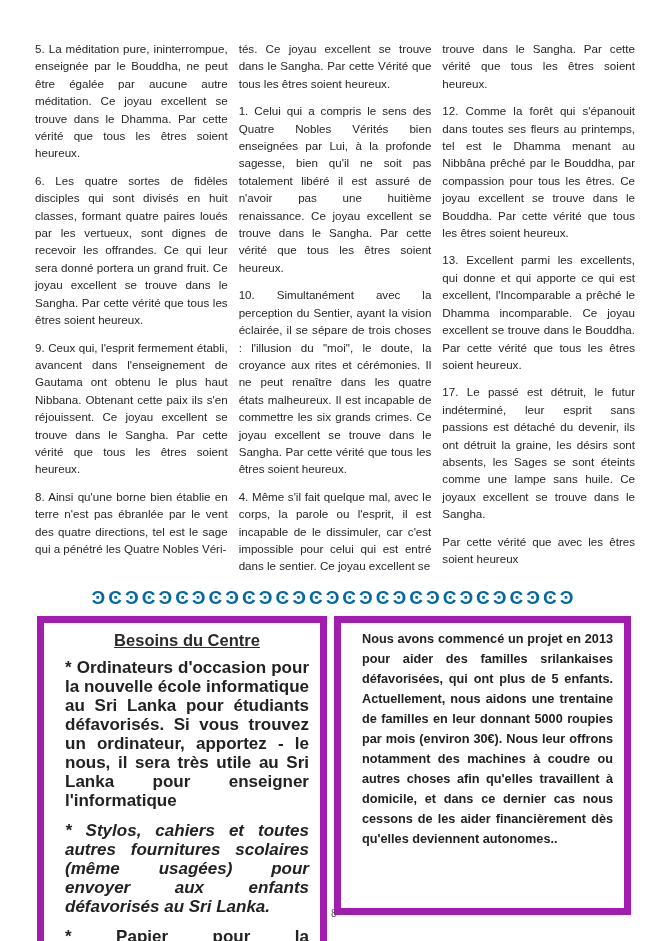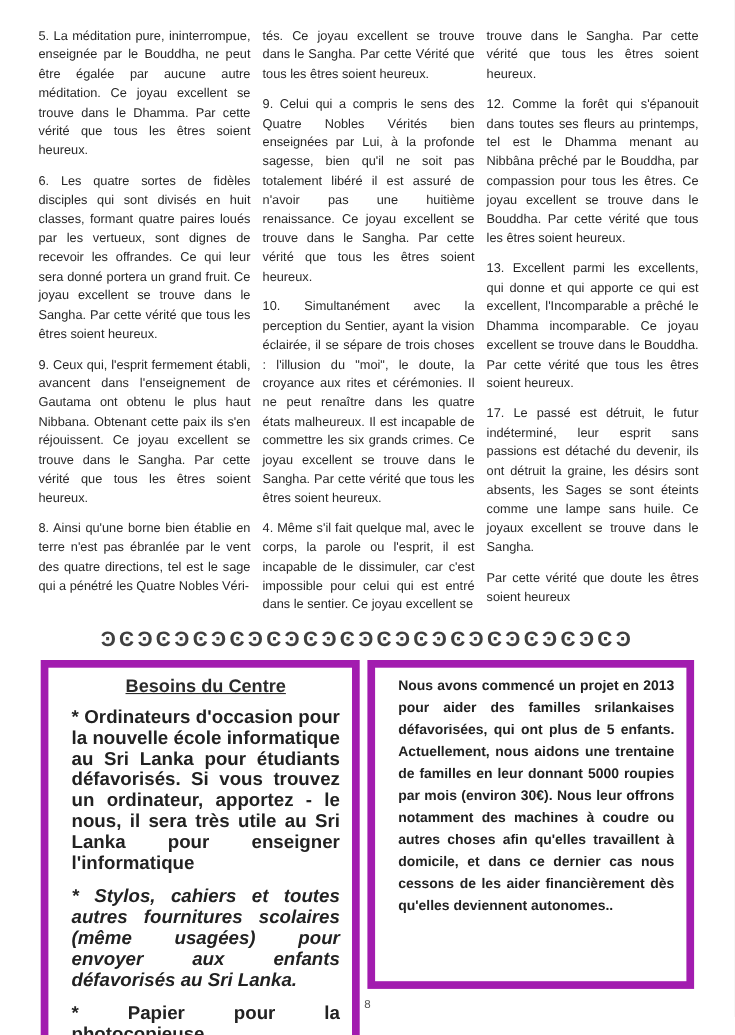--- a/index.html
+++ b/index.html
@@ -10,35 +10,35 @@
     background:#ffffff;
     font-family:"Liberation Sans", sans-serif;
     color:#222222;
     overflow:hidden;
     box-sizing:border-box;
   }
   
   .columns {
     display:flex;
     gap:11px;
-    padding:24px 33px 0 35px;
+    padding:40px 33px 0 35px;
   }
   .col {
     flex:1 1 0;
     text-align:justify;
     font-size:11.6px;
     line-height:17.4px;
     color:#262626;
   }
   .col p { margin:0 0 10px 0; }
   
   .divider {
     margin-top:2px;
     text-align:center;
-    color:#404040;
+    color:#0369a1;
     font-size:19px;
     letter-spacing:3px;
     line-height:22px;
     font-weight:bold;
     white-space:nowrap;
   }
   
   .boxes {
     display:flex;
     align-items:flex-start;
@@ -105,30 +105,30 @@
 
   <div class="columns">
     <div class="col">
       <p>5. La méditation pure, ininterrompue, enseignée par le Bouddha, ne peut être égalée par aucune autre méditation. Ce joyau excellent se trouve dans le Dhamma.  Par cette vérité que tous les êtres soient heureux.</p>
       <p>6. Les quatre sortes de fidèles disciples qui sont divisés en huit classes, formant quatre paires loués par les vertueux, sont dignes de recevoir les offrandes. Ce qui leur sera donné portera un grand fruit. Ce joyau excellent se trouve dans le Sangha. Par cette vérité que tous les êtres soient heureux.</p>
       <p>9. Ceux qui, l'esprit fermement établi, avancent dans l'enseignement de Gautama ont obtenu le plus haut Nibbana. Obtenant cette paix ils s'en réjouissent. Ce joyau excellent se trouve dans le Sangha.  Par cette vérité que tous les êtres soient heureux.</p>
       <p>8. Ainsi qu'une borne bien établie en terre n'est pas ébranlée par le vent des quatre directions, tel est le sage qui a pénétré les Quatre Nobles Véri-</p>
     </div>
     <div class="col">
       <p>tés. Ce joyau excellent se trouve dans le Sangha.  Par cette Vérité que tous les êtres soient heureux.</p>
-      <p>9. Celui qui a compris le sens des Quatre Nobles Vérités bien enseignées par Lui, à la profonde sagesse, bien qu'il ne soit pas totalement libéré  il est assuré de n'avoir pas une huitième renaissance. Ce joyau excellent se trouve dans le Sangha. Par cette vérité que tous les êtres soient heureux.</p>
+      <p>1. Celui qui a compris le sens des Quatre Nobles Vérités bien enseignées par Lui, à la profonde sagesse, bien qu'il ne soit pas totalement libéré  il est assuré de n'avoir pas une huitième renaissance. Ce joyau excellent se trouve dans le Sangha. Par cette vérité que tous les êtres soient heureux.</p>
       <p>10. Simultanément avec la perception du Sentier, ayant la vision éclairée, il se  sépare de trois choses : l'illusion du  "moi", le doute, la croyance aux rites et cérémonies. Il ne peut renaître dans les quatre états malheureux. Il est incapable de commettre les six grands crimes. Ce joyau excellent se trouve dans le Sangha.  Par cette vérité que tous les êtres soient heureux.</p>
       <p>4. Même s'il fait quelque mal, avec le corps, la parole ou l'esprit, il est incapable de le dissimuler, car c'est impossible pour celui qui est entré dans le sentier. Ce joyau excellent se</p>
     </div>
     <div class="col">
       <p>trouve dans le Sangha. Par cette vérité que tous les êtres soient heureux.</p>
       <p>12. Comme la forêt qui s'épanouit dans toutes ses fleurs au printemps, tel est le Dhamma menant au Nibbâna prêché par le Bouddha, par compassion pour tous les êtres. Ce joyau excellent se trouve dans le Bouddha. Par cette vérité que tous les êtres soient heureux.</p>
       <p>13. Excellent parmi les excellents, qui donne et qui apporte ce qui est excellent, l'Incomparable a prêché le Dhamma incomparable. Ce joyau excellent se trouve dans le Bouddha. Par cette vérité que tous les êtres soient heureux.</p>
       <p>17. Le passé est détruit, le futur indéterminé, leur esprit sans passions est détaché du devenir, ils ont détruit la graine, les désirs sont absents, les Sages se sont éteints comme une lampe sans huile. Ce joyaux excellent se trouve dans le Sangha.</p>
-      <p>Par cette vérité que doute les êtres soient heureux</p>
+      <p>Par cette vérité que avec les êtres soient heureux</p>
     </div>
   </div>
 
   <div class="divider">ϿϾϿϾϿϾϿϾϿϾϿϾϿϾϿϾϿϾϿϾϿϾϿϾϿϾϿϾϿ</div>
 
   <div class="boxes">
 
     <div class="box box-left">
       <div class="needs-title">Besoins du Centre</div>
       <p>* Ordinateurs d'occasion pour la nouvelle école informatique au Sri Lanka pour étudiants défavorisés. Si vous trouvez un ordinateur, apportez - le nous, il sera  très utile  au Sri Lanka pour  enseigner l'informatique</p>

